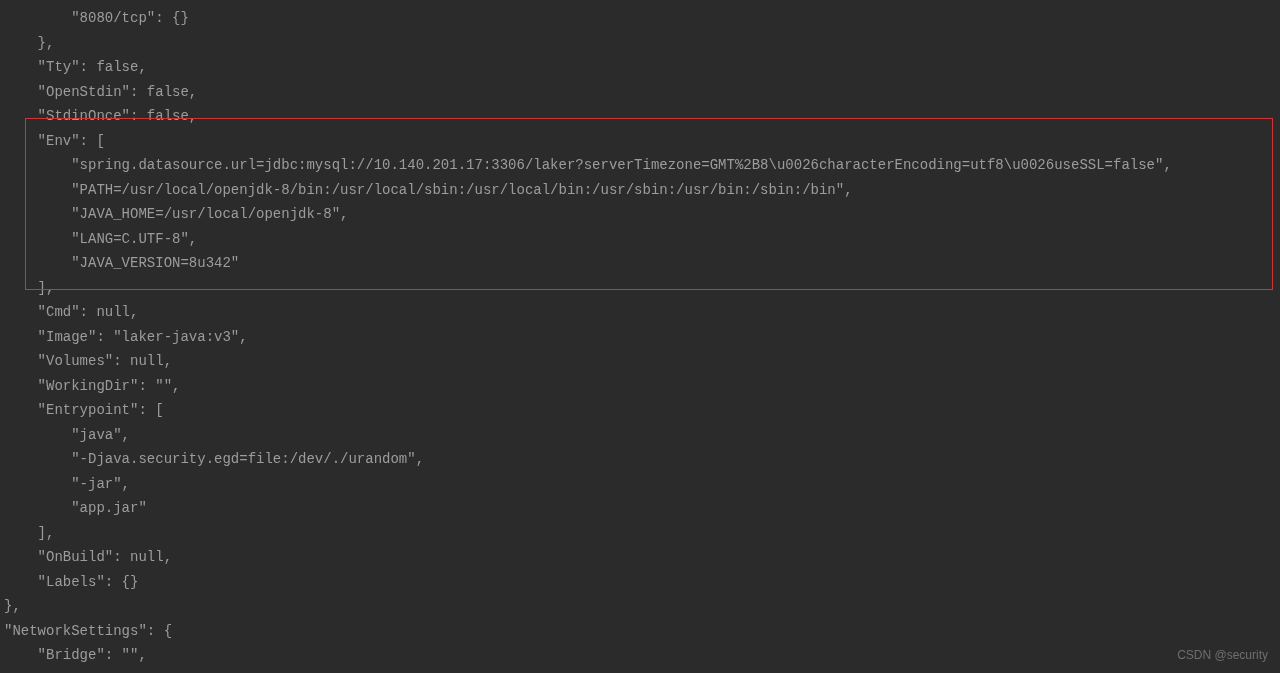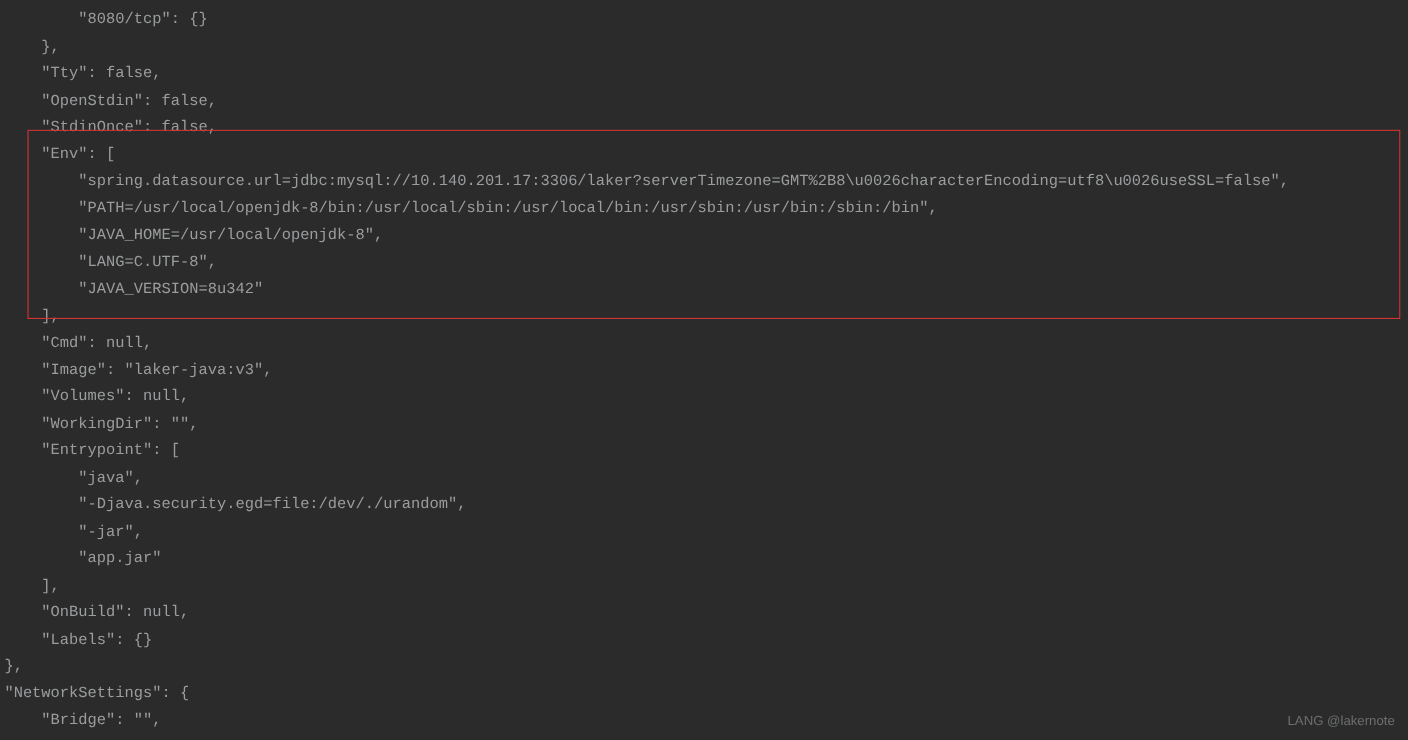--- a/index.html
+++ b/index.html
@@ -45,13 +45,13 @@
   }
 </style>
 </head>
 <body>
 
 <div class="code-area">
   <pre id="code-pre"><div>        "8080/tcp": {}</div><div>    },</div><div>    "Tty": false,</div><div>    "OpenStdin": false,</div><div>    "StdinOnce": false,</div><div>    "Env": [</div><div>        "spring.datasource.url=jdbc:mysql://10.140.201.17:3306/laker?serverTimezone=GMT%2B8\u0026characterEncoding=utf8\u0026useSSL=false",</div><div>        "PATH=/usr/local/openjdk-8/bin:/usr/local/sbin:/usr/local/bin:/usr/sbin:/usr/bin:/sbin:/bin",</div><div>        "JAVA_HOME=/usr/local/openjdk-8",</div><div>        "LANG=C.UTF-8",</div><div>        "JAVA_VERSION=8u342"</div><div>    ],</div><div>    "Cmd": null,</div><div>    "Image": "laker-java:v3",</div><div>    "Volumes": null,</div><div>    "WorkingDir": "",</div><div>    "Entrypoint": [</div><div>        "java",</div><div>        "-Djava.security.egd=file:/dev/./urandom",</div><div>        "-jar",</div><div>        "app.jar"</div><div>    ],</div><div>    "OnBuild": null,</div><div>    "Labels": {}</div><div>},</div><div>"NetworkSettings": {</div><div>    "Bridge": "",</div></pre>
   <div class="highlight-box"></div>
 </div>
 
-<div class="watermark">LANG @lakernote</div>
+<div class="watermark">CSDN @security</div>
 
 </body></html>

